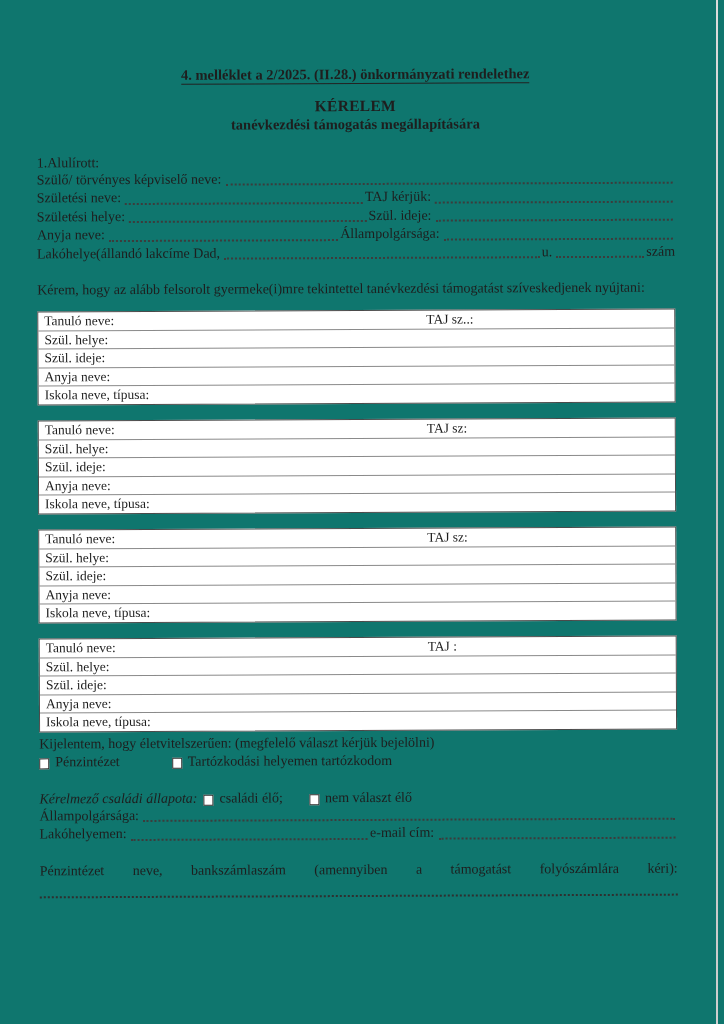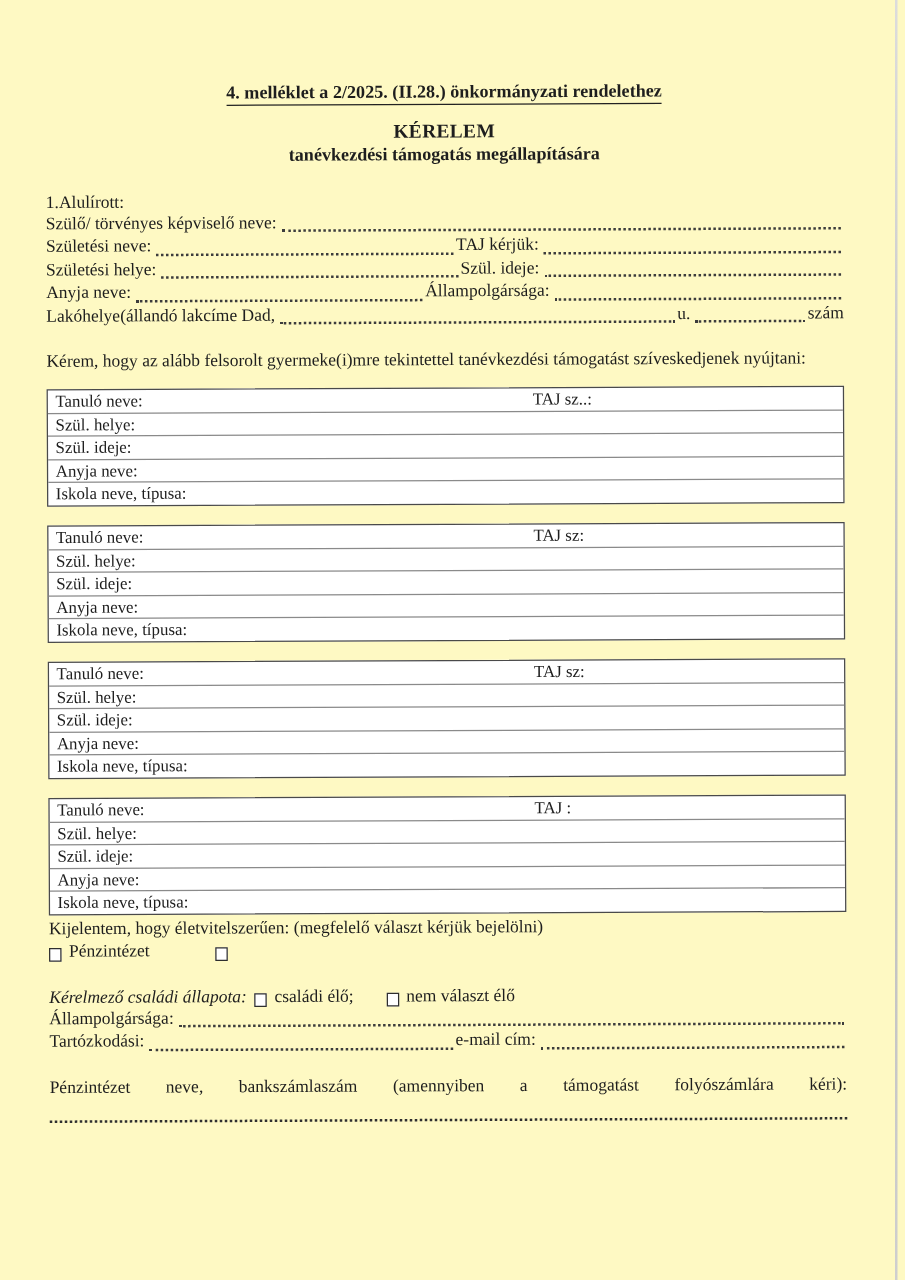--- a/index.html
+++ b/index.html
@@ -1,17 +1,17 @@
 <!DOCTYPE html>
 <html><head>
 <meta charset="utf-8">
 <style>
   html,body { margin:0; padding:0; background:#ffffff; }
   .page {
-    position:relative; width:724px; height:1024px; background:#fef9c3;
+    position:relative; width:724px; height:1024px; background:#0f766e;
     font-family:"Liberation Serif","DejaVu Serif",serif; color:#1e1e1e;
     overflow:hidden;
   }
   .scan-line-right {
     position:absolute; top:0; bottom:0; right:6px; width:2px;
     background:linear-gradient(180deg,#dcdcdc 0%,#bdbdbd 60%,#cfcfcf 100%);
   }
   .content { position:absolute; left:38px; right:48px; top:66px; transform:rotate(-0.25deg); }
 
   .annex { text-align:center; font-weight:bold; font-size:14.5px; }
@@ -143,38 +143,39 @@
       <div class="crow"><span>Anyja neve:</span></div>
       <div class="crow"><span>Iskola neve, típusa:</span></div>
     </div>
 
     <div class="decl">Kijelentem, hogy életvitelszerűen: (megfelelő választ kérjük bejelölni)</div>
     <div class="cbline">
       <span class="cb"></span>
       <span>Pénzintézet</span>
       <span class="spacer52"></span>
       <span class="cb"></span>
+      <span>Tartózkodási helyemen tartózkodom</span>
     </div>
 
     <div class="family">
       <span class="lbl">Kérelmező családi állapota:</span>
       <span class="cb"></span>
       <span>családi élő;</span>
       <span class="spacer26"></span>
       <span class="cb"></span>
       <span>nem választ élő</span>
     </div>
 
     <div class="fline" style="font-size:14px;">
       <span class="lbl">Állampolgársága:</span>
       <span class="dots"></span>
     </div>
 
     <div class="fline" style="font-size:14px;">
-      <span class="lbl">Tartózkodási:</span>
+      <span class="lbl">Lakóhelyemen:</span>
       <span class="dots"></span>
       <span class="lbl">e-mail cím:</span>
       <span class="dots"></span>
     </div>
 
     <div class="bank">Pénzintézet neve, bankszámlaszám (amennyiben a támogatást folyószámlára kéri):</div>
     <div class="dotline"></div>
 
   </div>
 </div>

